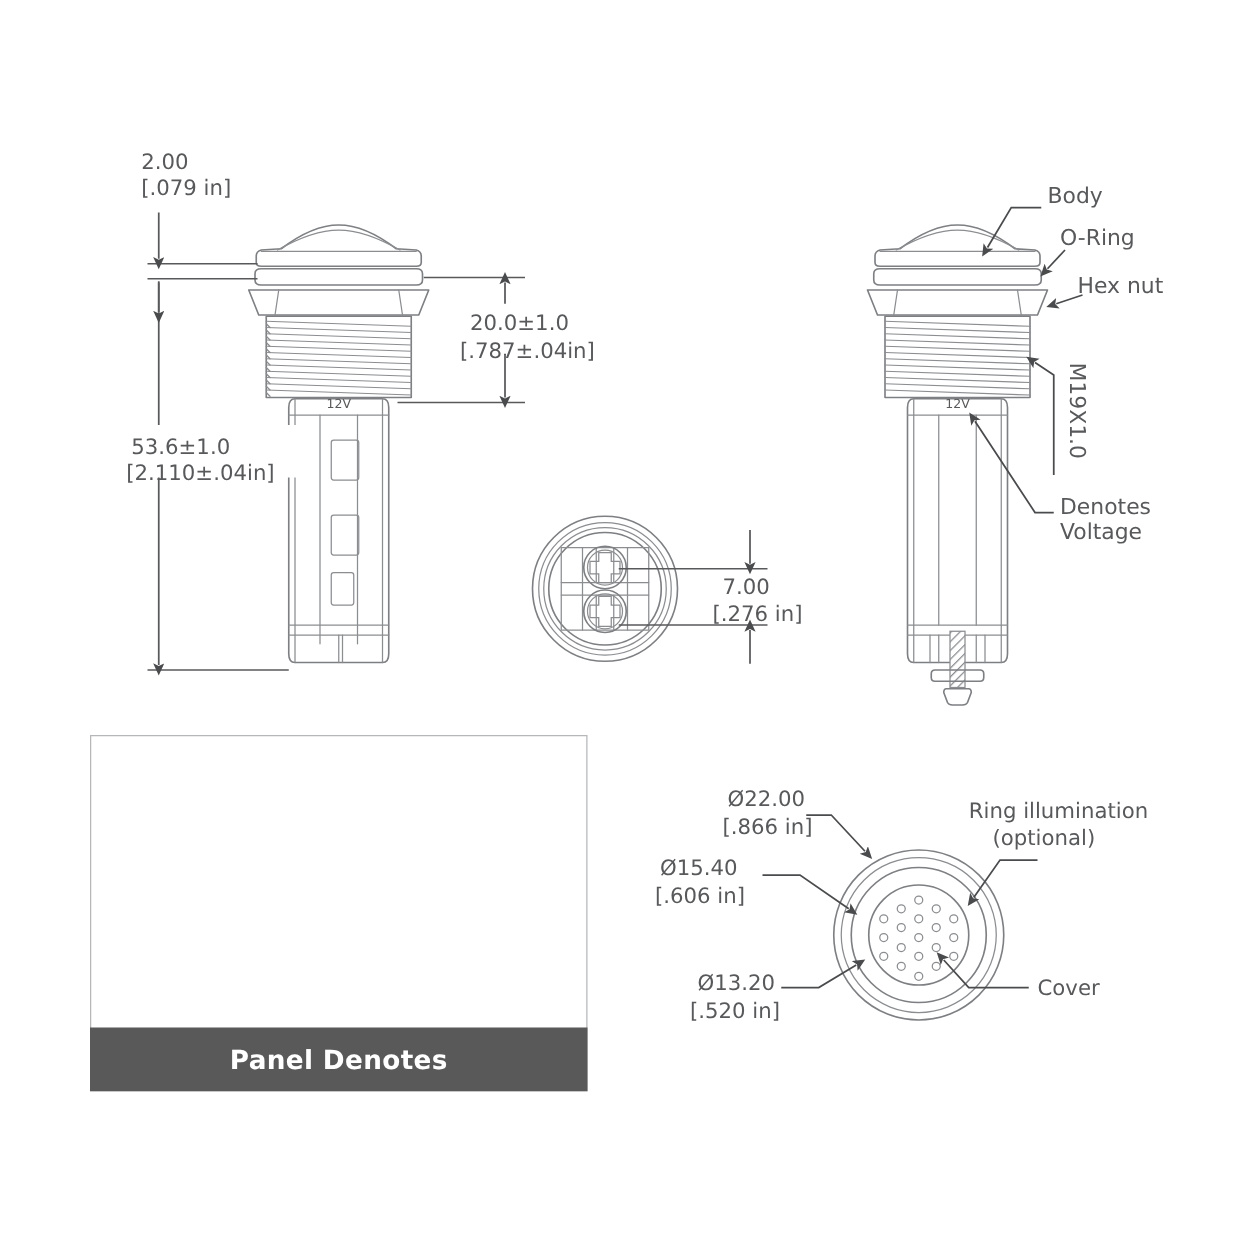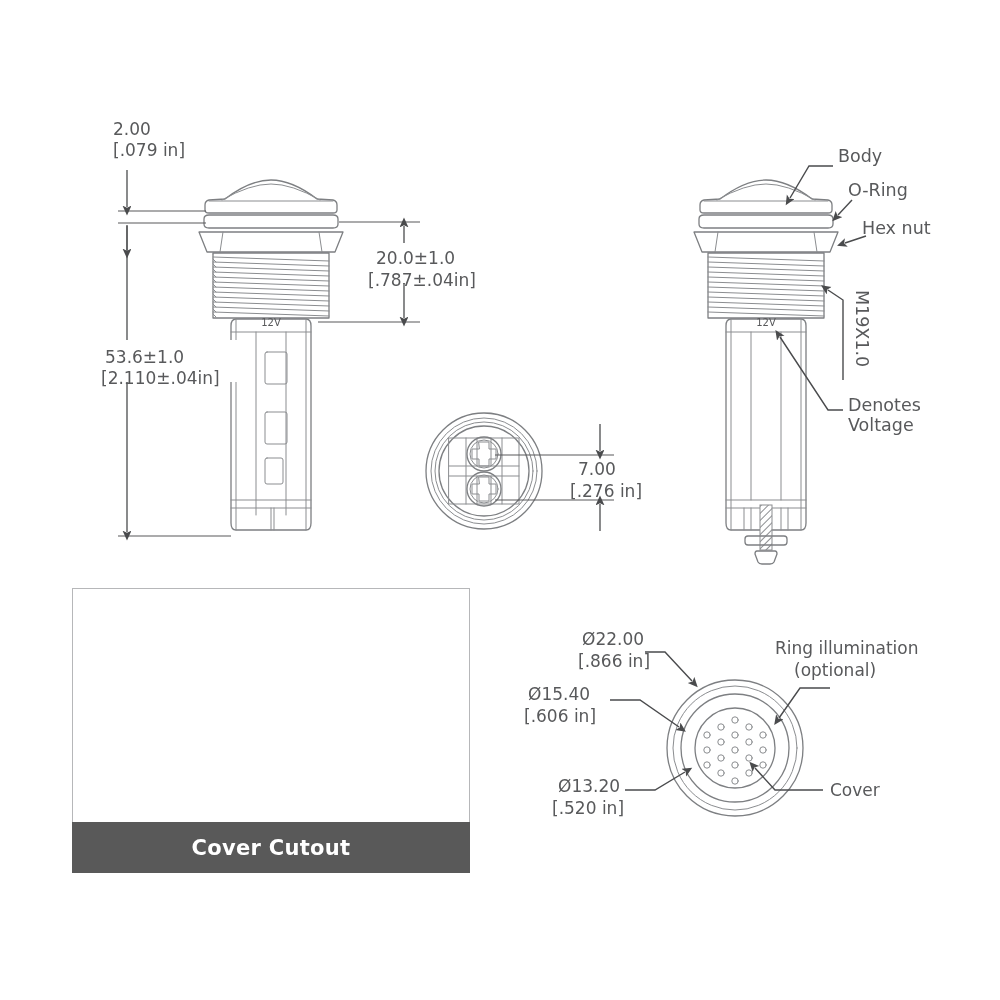--- a/index.html
+++ b/index.html
@@ -340,16 +340,16 @@
 
       <g>
         <path class="leader" d="M823,790 L775,790 L755,768" marker-end="url(#arrHead)"></path>
         <text class="dimtext" x="830" y="796">Cover</text>
       </g>
     </g>
   </svg>
 
   <div class="cutout-box"></div>
   <div class="cutout-footer">
-    <span>Cover Cutout</span>
+    <span>Panel Denotes</span>
   </div>
 
 </div>
 
 </body></html>

